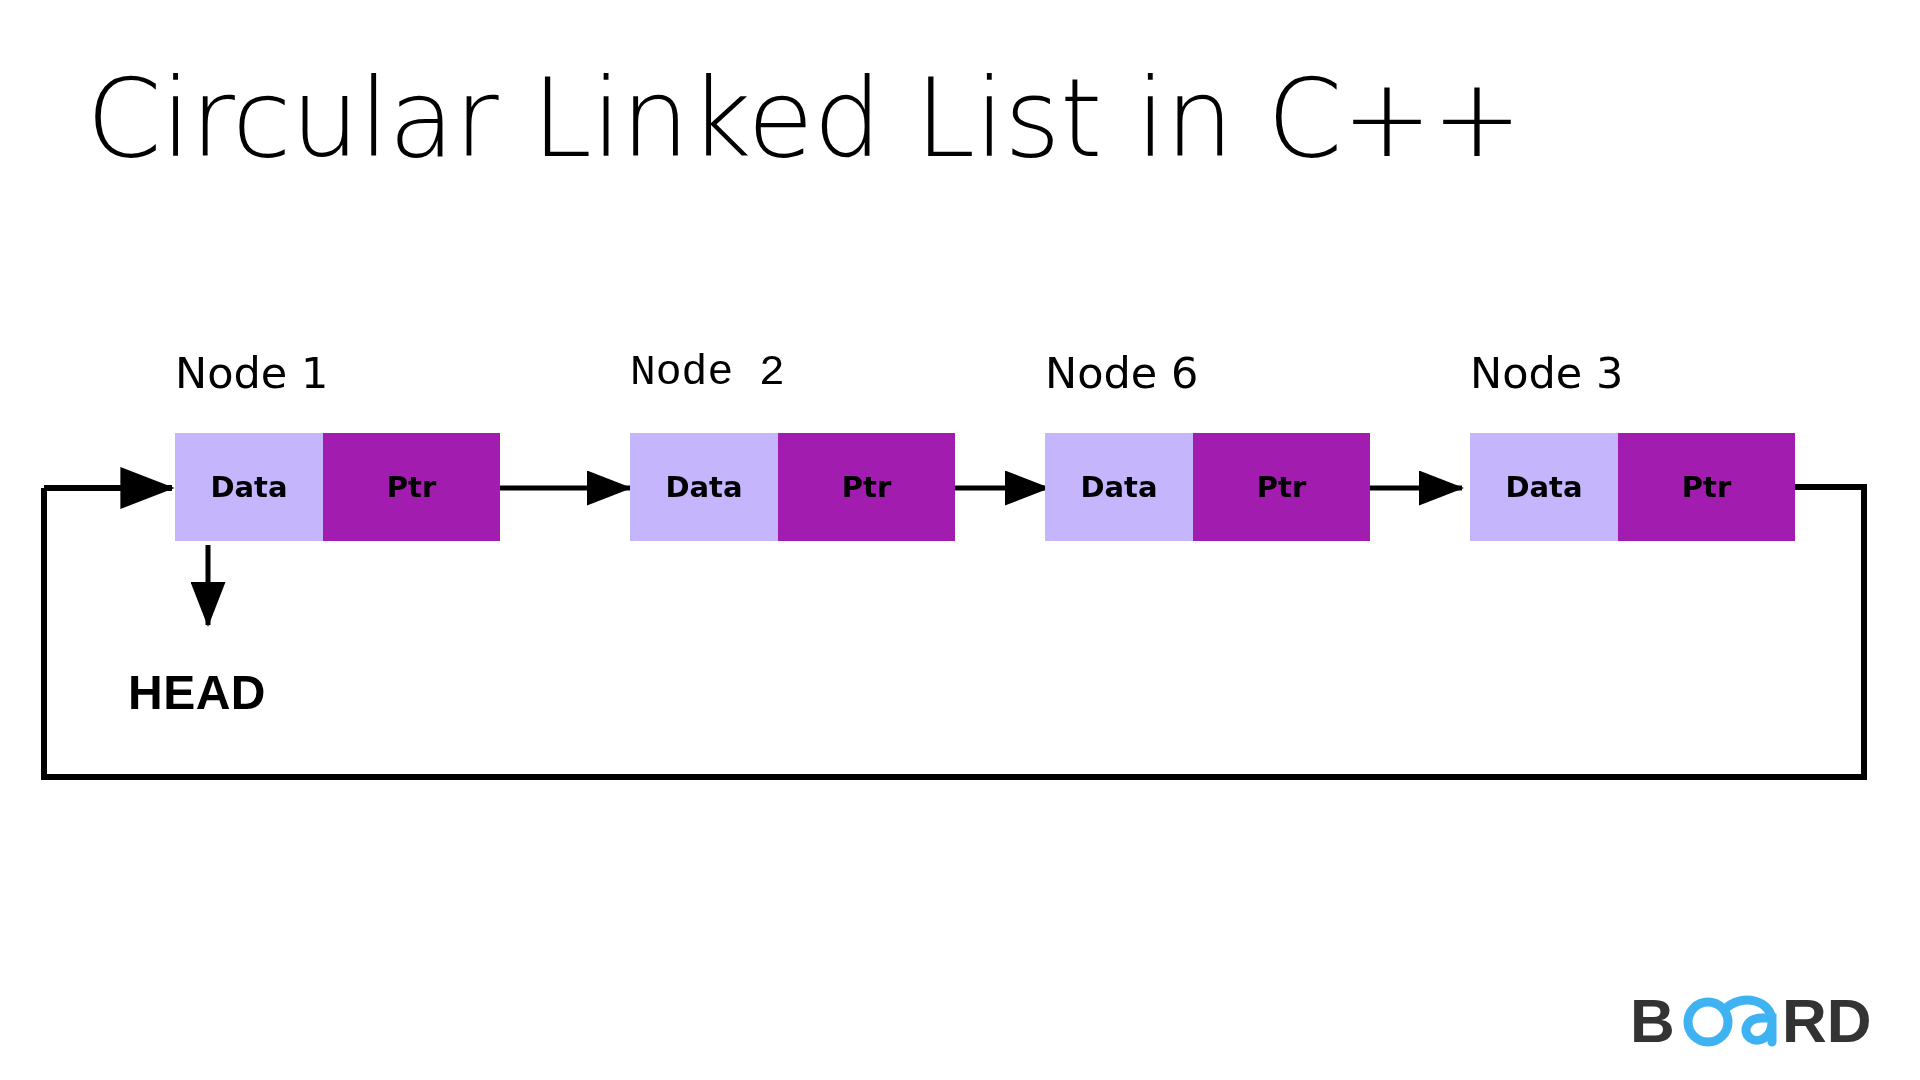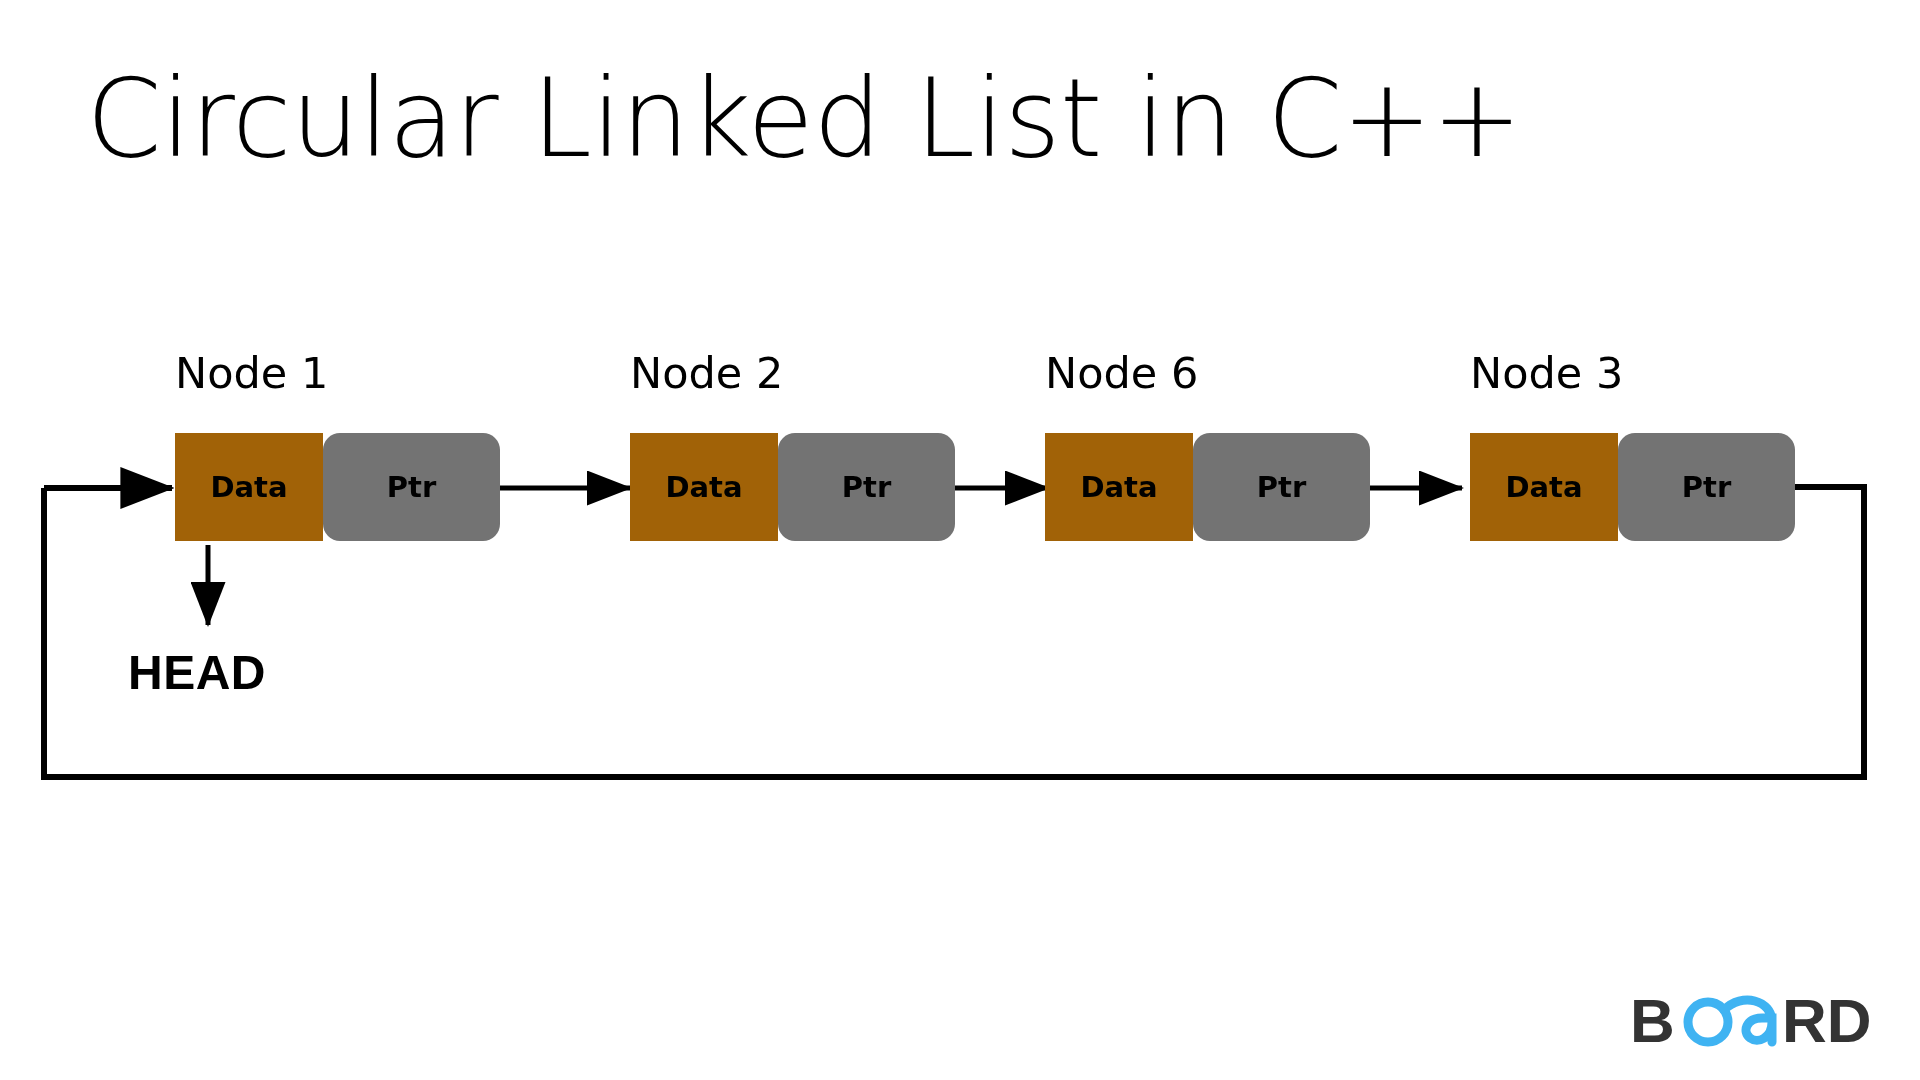--- a/index.html
+++ b/index.html
@@ -57,40 +57,41 @@
   .cell {
     display: flex;
     align-items: center;
     justify-content: center;
     font-family: "DejaVu Sans", sans-serif;
     font-weight: bold;
     font-size: 29px;
     color: #000000;
     box-sizing: border-box;
   }
-  .cell-data { background: #a16207; }
-  .cell-ptr  { background: #737373; border-radius: 17px; }
+  .cell-data { background: #c4b5fd; }
+  .cell-ptr  { background: #a21caf; }
 
   .node-label {
     position: absolute;
     font-family: "DejaVu Sans", sans-serif;
     font-weight: 400;
     font-size: 43px;
     color: #000000;
     white-space: nowrap;
   }
 
   .head-label {
     position: absolute;
     font-family: "Liberation Sans", sans-serif;
     font-weight: bold;
     font-size: 48px;
     color: #000000;
     white-space: nowrap;
     letter-spacing: 0.5px;
+    margin-top: 20px;
   }
 
   
   .logo {
     position: absolute;
     right: 40px;
     bottom: 22px;
     display: flex;
     align-items: center;
     height: 74px;
@@ -127,21 +128,21 @@
       <line x1="208" y1="545" x2="208" y2="625" stroke="#000000" stroke-width="5" marker-end="url(#arrowheadDown)"></line>
     </svg>
   </div>
 
   <div class="node-label" style="left:175px; top:348px; width:325px;">Node 1</div>
   <div class="node" style="left:175px; top:433px; width:325px;">
     <div class="cell cell-data" style="width:148px;">Data</div>
     <div class="cell cell-ptr" style="width:177px;">Ptr</div>
   </div>
 
-  <div class="node-label" style="left:630px; top:348px; width:325px;">Node 2</div>
+  <div class="node-label" style="left:630px; top:348px; width:325px;font-family:Liberation Mono, monospace;">Node 2</div>
   <div class="node" style="left:630px; top:433px; width:325px;">
     <div class="cell cell-data" style="width:148px;">Data</div>
     <div class="cell cell-ptr" style="width:177px;">Ptr</div>
   </div>
 
   <div class="node-label" style="left:1045px; top:348px; width:325px;">Node 6</div>
   <div class="node" style="left:1045px; top:433px; width:325px;">
     <div class="cell cell-data" style="width:148px;">Data</div>
     <div class="cell cell-ptr" style="width:177px;">Ptr</div>
   </div>

